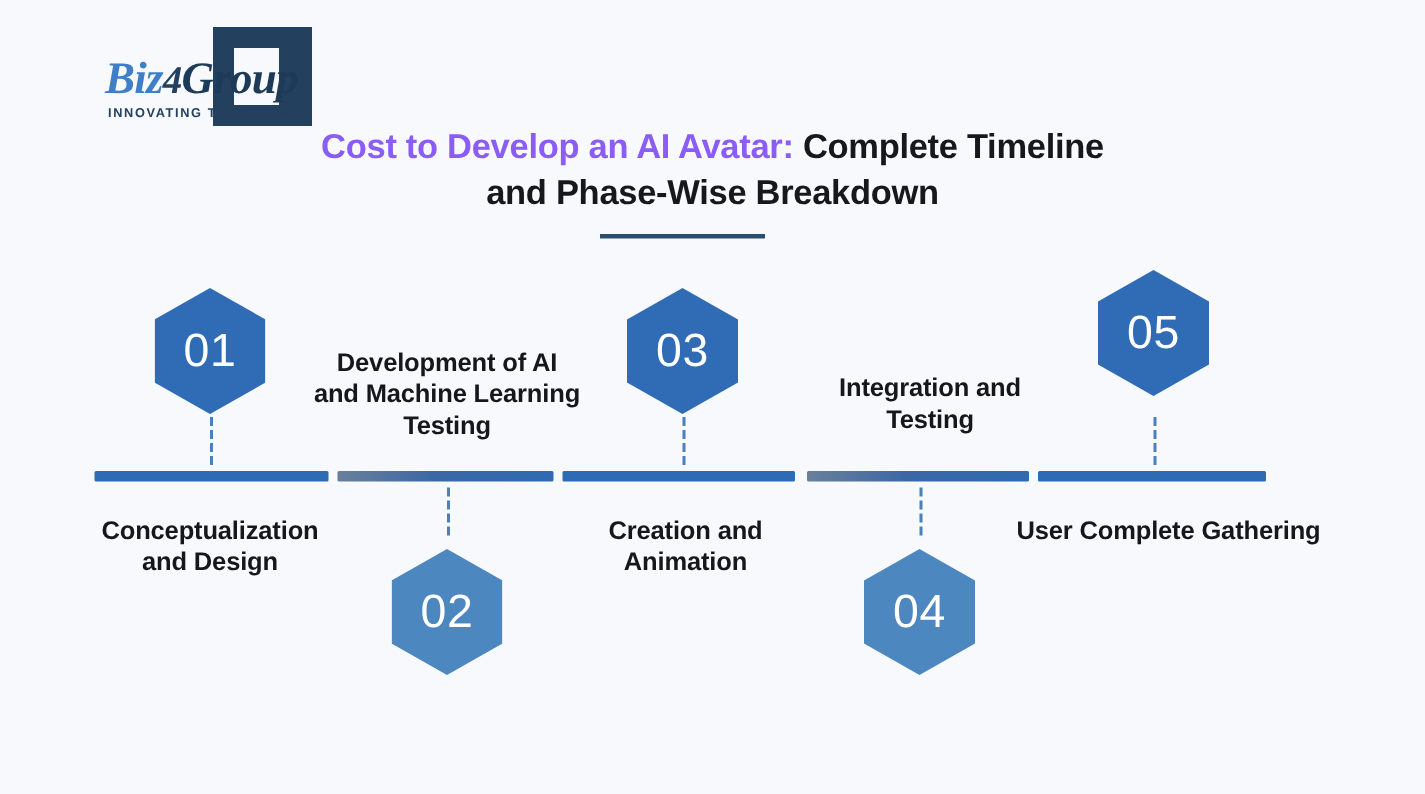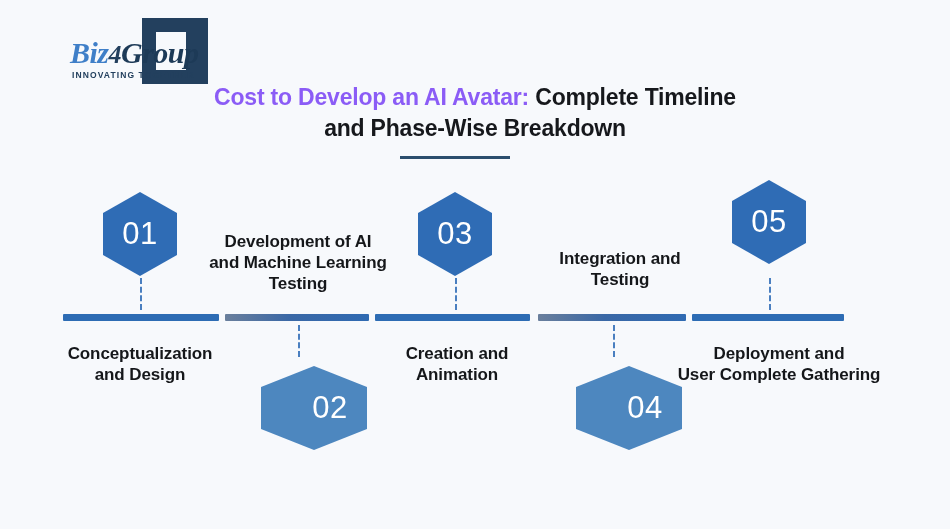--- a/index.html
+++ b/index.html
@@ -123,21 +123,21 @@
     clip-path: polygon(50% 0%, 100% 25%, 100% 75%, 50% 100%, 0% 75%, 0% 25%);
     display: flex;
     align-items: center;
     justify-content: center;
     color: #ffffff;
     font-size: 31px;
     font-weight: 500;
     letter-spacing: 0.5px;
   }
   .hex-bright { background: #2f6cb5; }
-  .hex-muted  { background: #4d87bf; padding-left: 32px; }
+  .hex-muted  { background: #4d87bf; }
 
   .dash-line {
     position: absolute;
     width: 0;
     border-left: 2px dashed #4a7fc0;
   }
 
   .step-label {
     position: absolute;
     text-align: center;
@@ -212,17 +212,16 @@
   <div class="dash-line" style="left:613px; top:325px; height:32px;"></div>
   <div class="hexagon hex-muted" style="left:576px; top:366px;">
     <span>04</span>
   </div>
 
   <div class="hexagon hex-bright" style="left:732px; top:180px;">
     <span>05</span>
   </div>
   <div class="dash-line" style="left:769px; top:278px; height:32px;"></div>
   <div class="step-label" style="left:668px; top:343px; width:222px;">
-    <div>Deployment and</div>
     <div>User Complete Gathering</div>
   </div>
 
 </div>
 
 </body></html>

